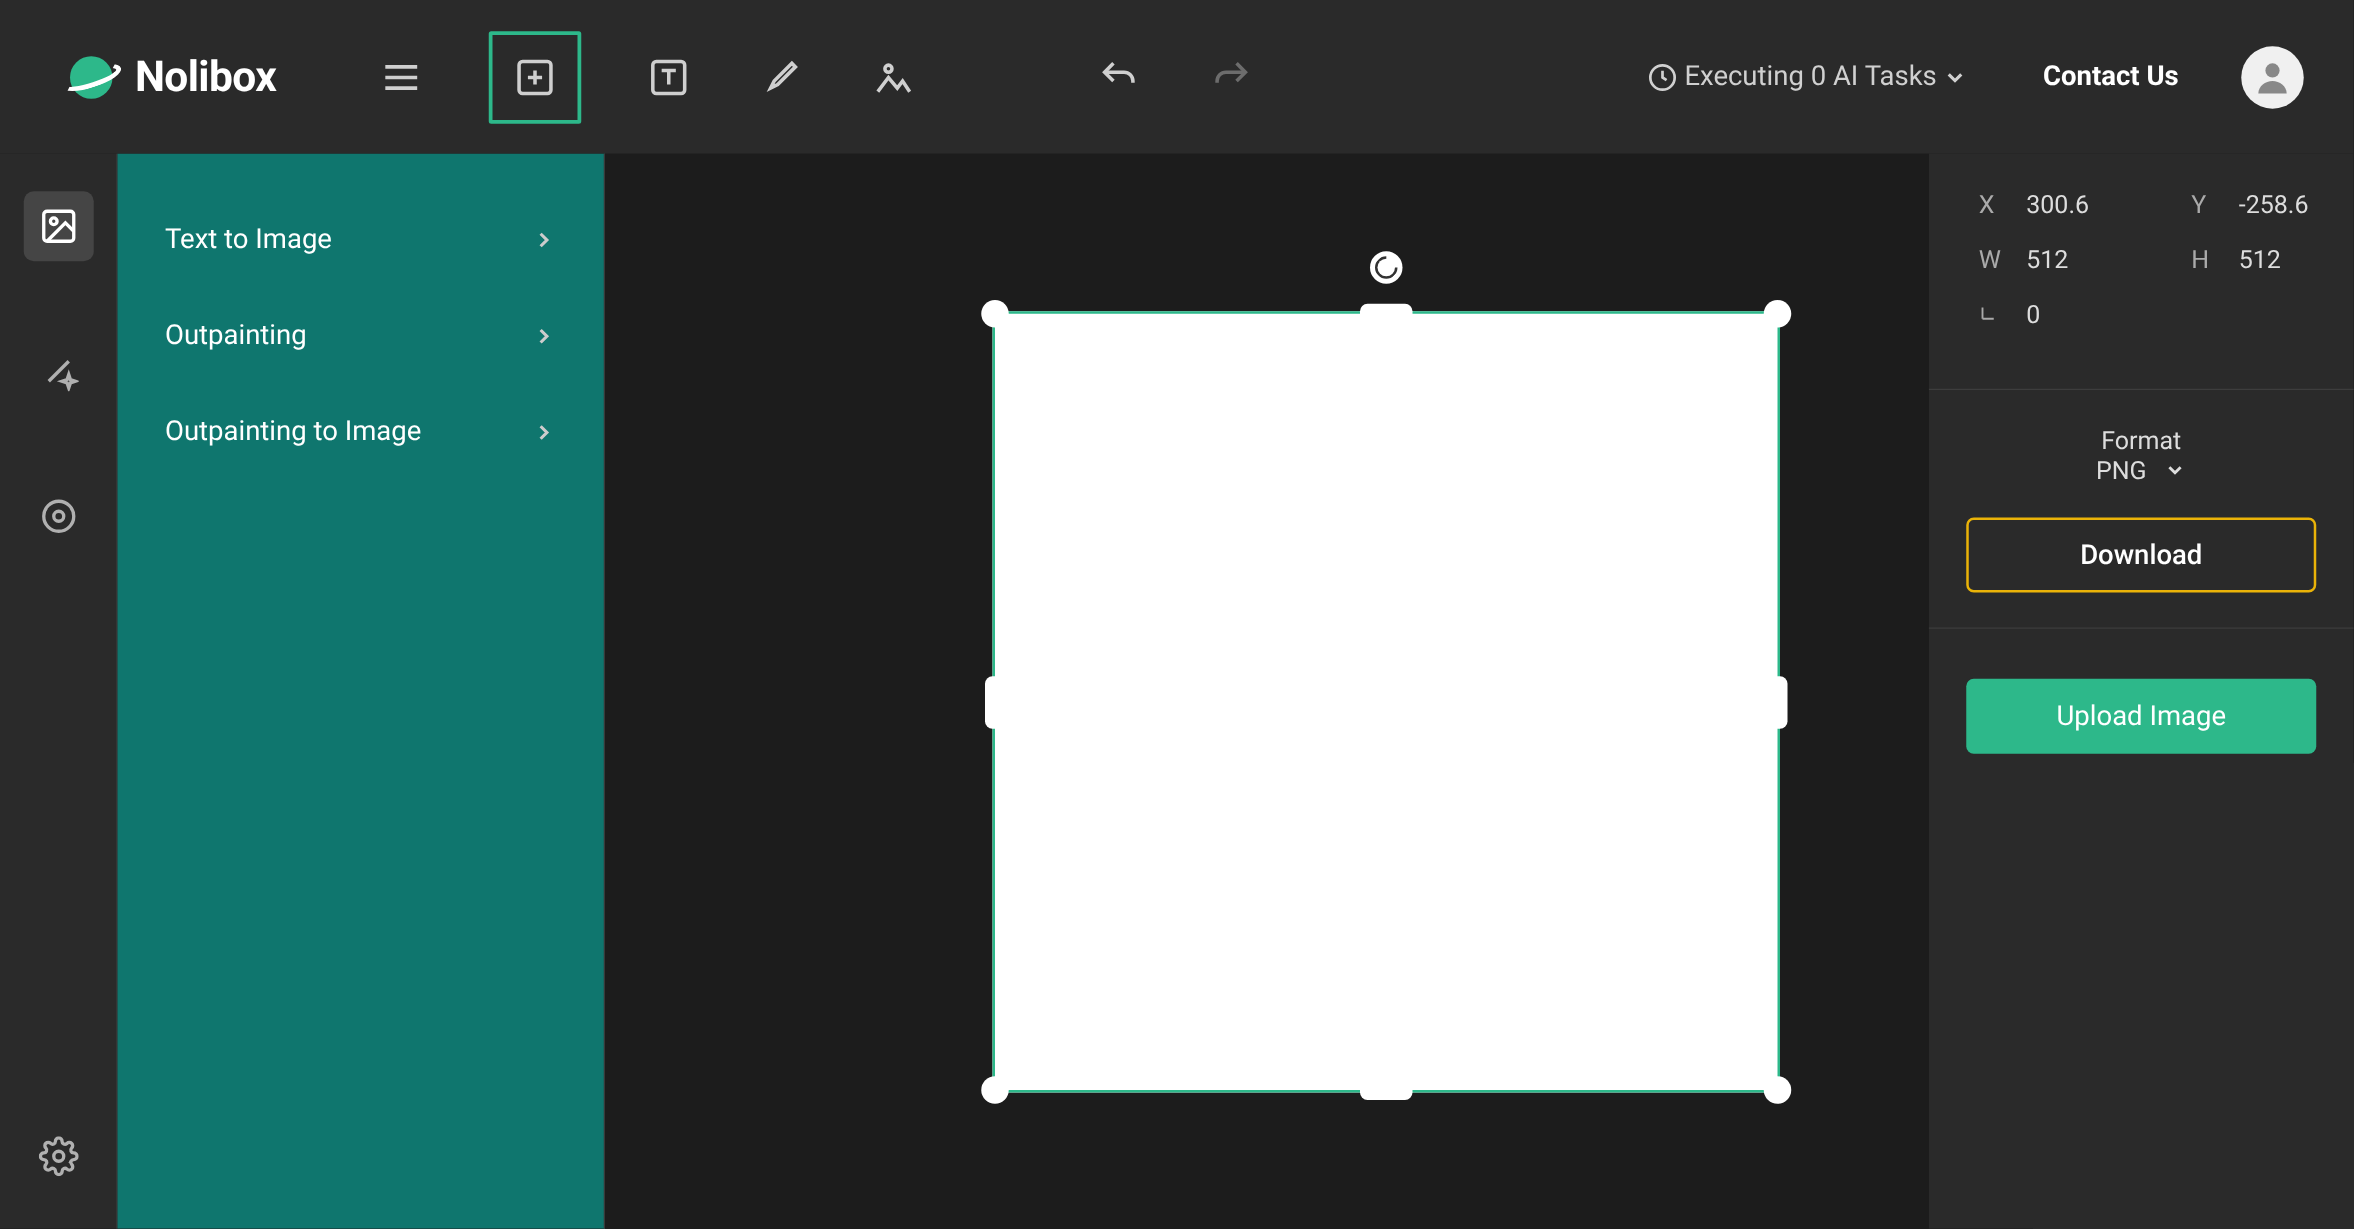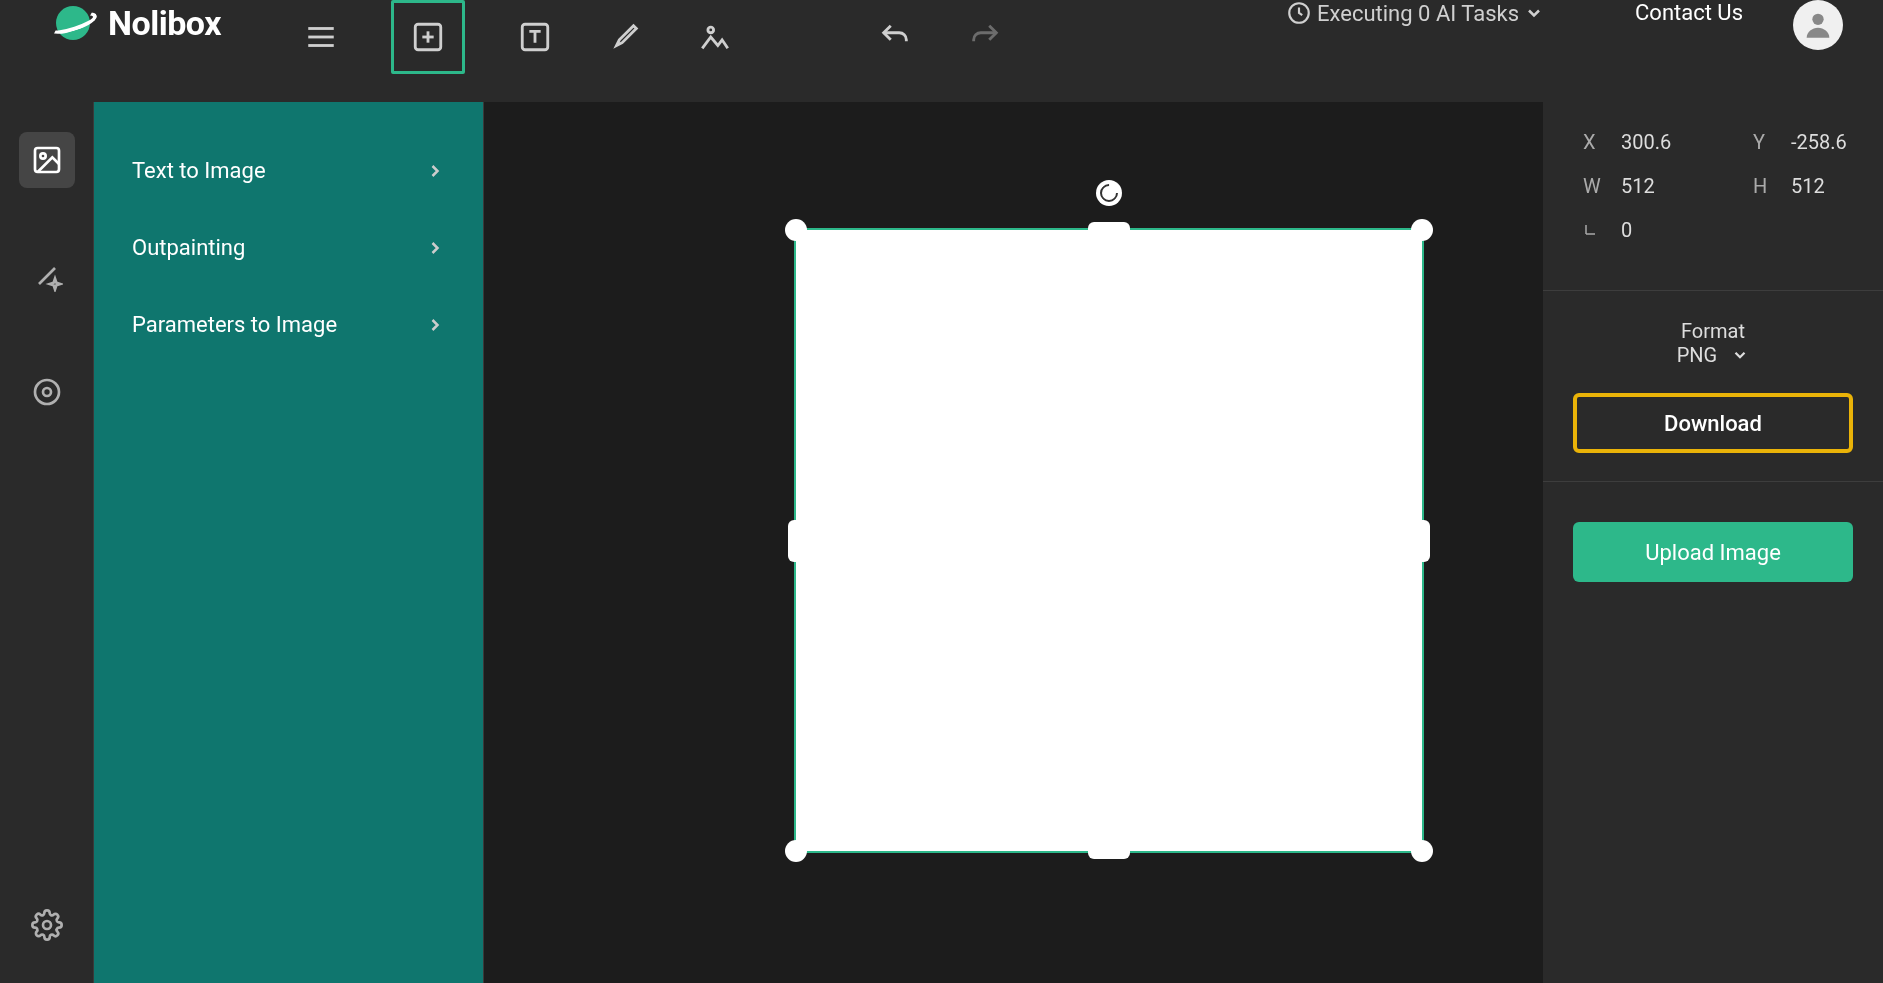--- a/index.html
+++ b/index.html
@@ -7,24 +7,24 @@
   body {
     font-family: -apple-system, BlinkMacSystemFont, "Segoe UI", Roboto, Arial, sans-serif;
     background: #1c1c1c;
     color: #e8e8e8;
     overflow: hidden;
   }
   .app { width: 1883px; height: 983px; display: flex; flex-direction: column; }
 
   
   .header {
-    height: 102px;
+    height: 123px;
     background: #2a2a2a;
     display: flex;
-    align-items: flex-start;
+    align-items: center;
     padding: 0 40px 0 50px;
     gap: 20px;
   }
   .logo-wrap { display: flex; align-items: center; gap: 12px; margin-right: 60px; }
   .logo-text { font-size: 34px; font-weight: 700; color: #fff; letter-spacing: -0.5px; }
   .planet-icon { width: 46px; height: 46px; position: relative; }
   .planet-icon .body {
     position: absolute; width: 34px; height: 34px; background: #2db88a; border-radius: 50%;
     left: 6px; top: 6px;
   }
@@ -40,21 +40,21 @@
   }
   .tool-btn.active {
     border: 3px solid #2db88a; border-radius: 2px;
     width: 74px; height: 74px;
   }
   .tool-btn svg { stroke: currentColor; fill: none; stroke-width: 2; }
 
   .spacer { flex: 1; }
 
   .status-wrap { display: flex; align-items: center; gap: 5px; color: #d0d0d0; font-size: 22px; margin-right: 40px; cursor: pointer; }
-  .contact { font-size: 22px; font-weight: 400; color: #fff; margin-right: 30px; cursor: pointer; margin-left: 31px; }
+  .contact { font-size: 22px; font-weight: 700; color: #fff; margin-right: 30px; cursor: pointer; }
   .avatar { width: 50px; height: 50px; border-radius: 50%; background: #f0f0f0; display: flex; align-items: center; justify-content: center; cursor: pointer; }
   .avatar svg { fill: #888; }
 
   
   .body { flex: 1; display: flex; min-height: 0; }
 
   
   .rail {
     width: 94px; background: #2a2a2a; border-right: 1px solid #3a3a3a;
     display: flex; flex-direction: column; align-items: center; padding-top: 30px; gap: 60px;
@@ -116,21 +116,21 @@
   .prop-row { display: flex; gap: 50px; margin-bottom: 20px; }
   .prop { display: flex; align-items: center; gap: 14px; font-size: 20px; color: #ddd; min-width: 120px; }
   .prop .lab { color: #aaa; width: 24px; }
   .format-sec { padding: 28px 30px; border-bottom: 1px solid #3d3d3d; }
   .format-row { display: flex; align-items: center; justify-content: space-between; font-size: 20px; color: #ddd; margin-bottom: 26px; flex-direction: column; }
   .format-sel { display: flex; align-items: center; gap: 14px; cursor: pointer; }
   .btn {
     width: 100%; height: 60px; border-radius: 6px; font-size: 22px; font-weight: 500;
     display: flex; align-items: center; justify-content: center; cursor: pointer;
   }
-  .btn.outline { border: 4px solid #eab308; color: #fff; background: transparent; }
+  .btn.outline { border: 2px solid #eab308; color: #fff; background: transparent; }
   .upload-sec { padding: 40px 30px; }
   .btn.primary { background: #2db88a; color: #fff; font-weight: 400; }
 </style>
 </head>
 <body>
 
 <div class="app">
 
   <div class="header">
     <div class="logo-wrap">
@@ -249,21 +249,21 @@
             <path d="M9 6l6 6-6 6"></path>
           </svg>
       </div>
       <div class="side-item">
         <span>Outpainting</span>
         <svg class="chev" width="20" height="20" viewBox="0 0 24 24" fill="none" stroke="currentColor" stroke-width="3">
             <path d="M9 6l6 6-6 6"></path>
           </svg>
       </div>
       <div class="side-item">
-        <span>Parameters to Image</span>
+        <span>Outpainting to Image</span>
         <svg class="chev" width="20" height="20" viewBox="0 0 24 24" fill="none" stroke="currentColor" stroke-width="3">
             <path d="M9 6l6 6-6 6"></path>
           </svg>
       </div>
     </div>
 
     <div class="canvas-area">
       <div class="frame">
         <div class="rot-handle"></div>
         <div class="handle tl"></div>

